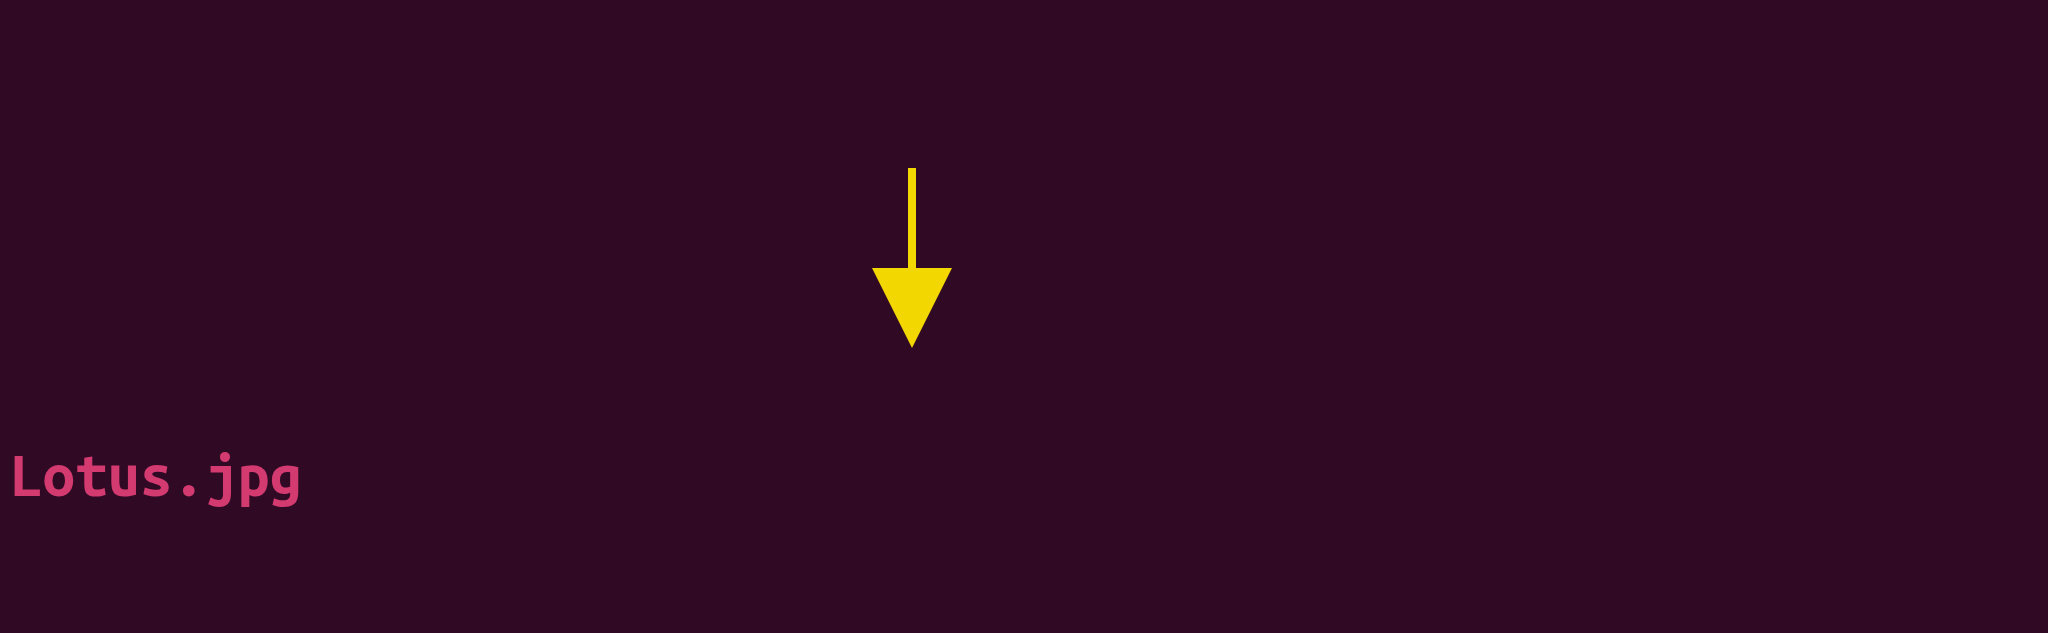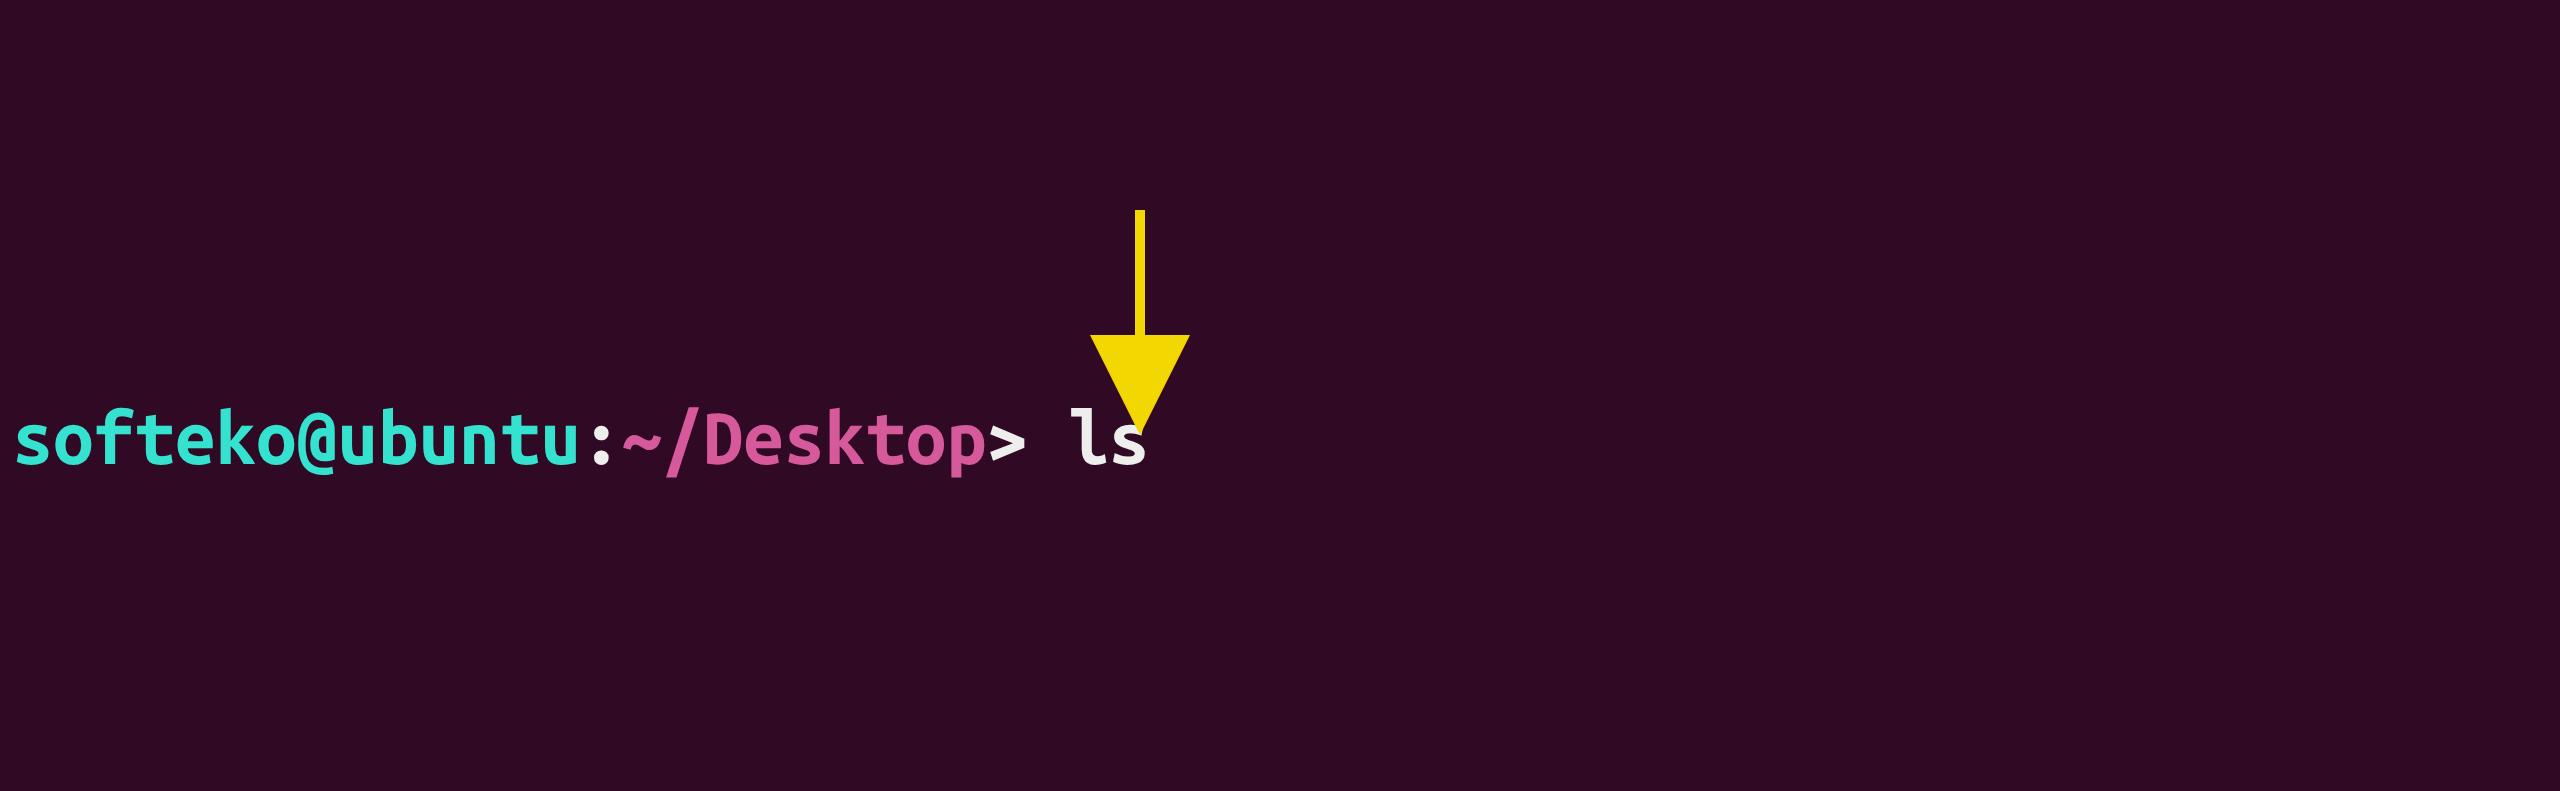--- a/index.html
+++ b/index.html
@@ -41,23 +41,20 @@
     width: 120px;
     height: 190px;
   }
 </style>
 </head>
 <body>
 
 <div class="terminal">
 
   
-  <span class="line">
-<span class="user">softeko</span><span class="user">@</span><span class="host">ubuntu</span><span class="prompt-gt">:</span><span class="path">~/Desktop</span><span class="prompt-gt">&gt; </span><span class="cmd">ls</span>
-  </span>
 
   
   <span class="line">
 <span class="file-jpg">Lotus.jpg</span>
   </span>
 
   
   
 
   

